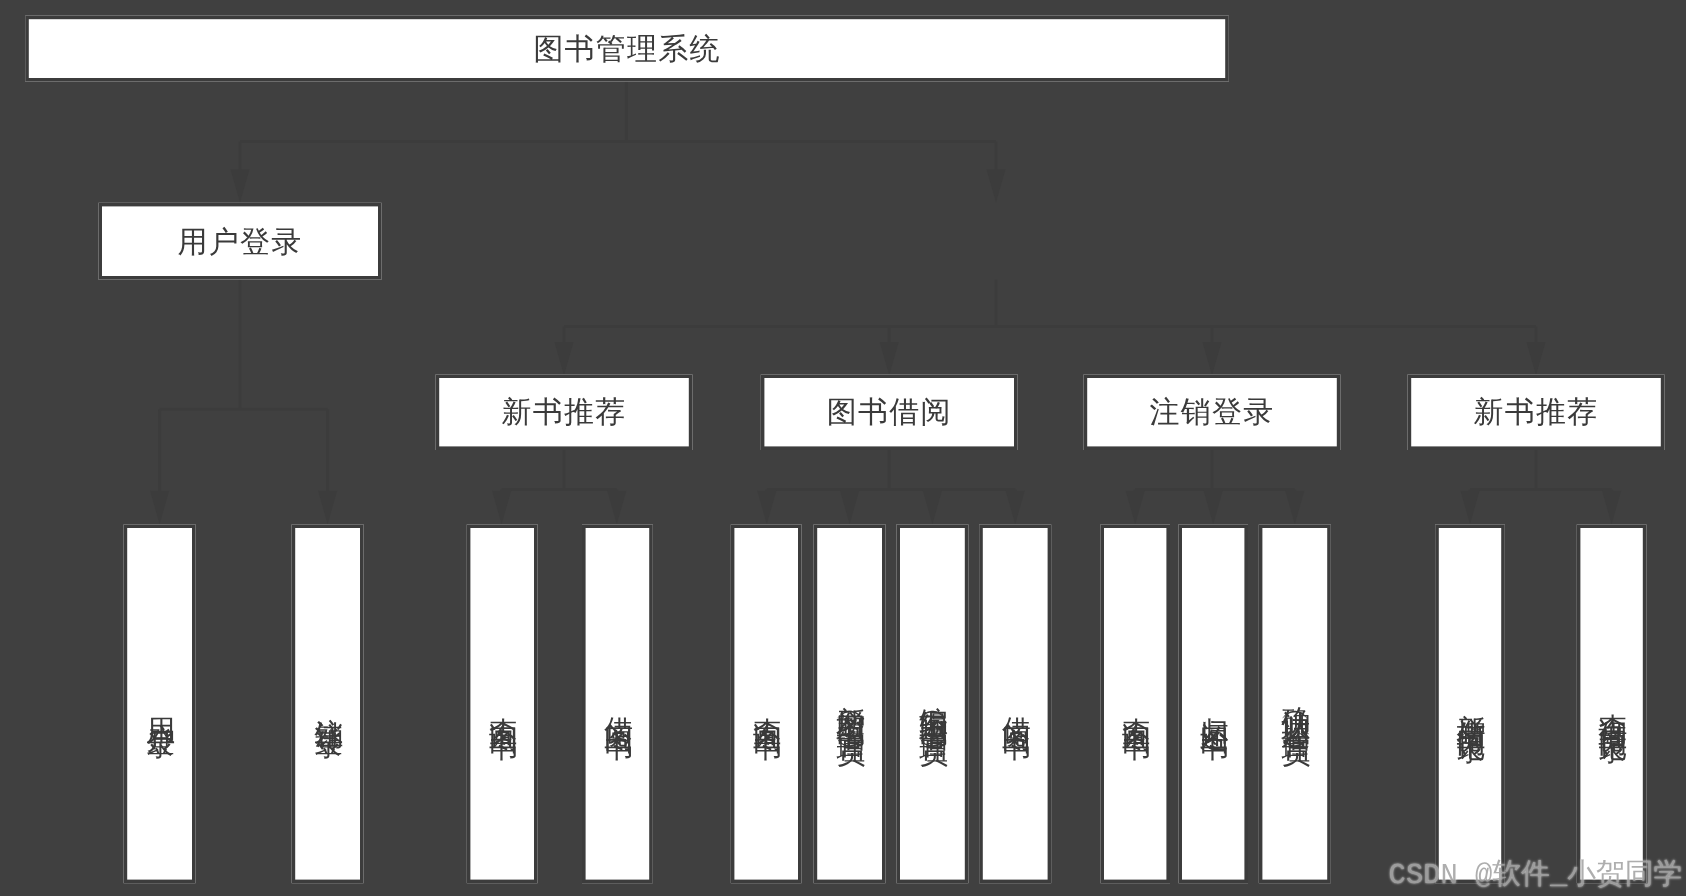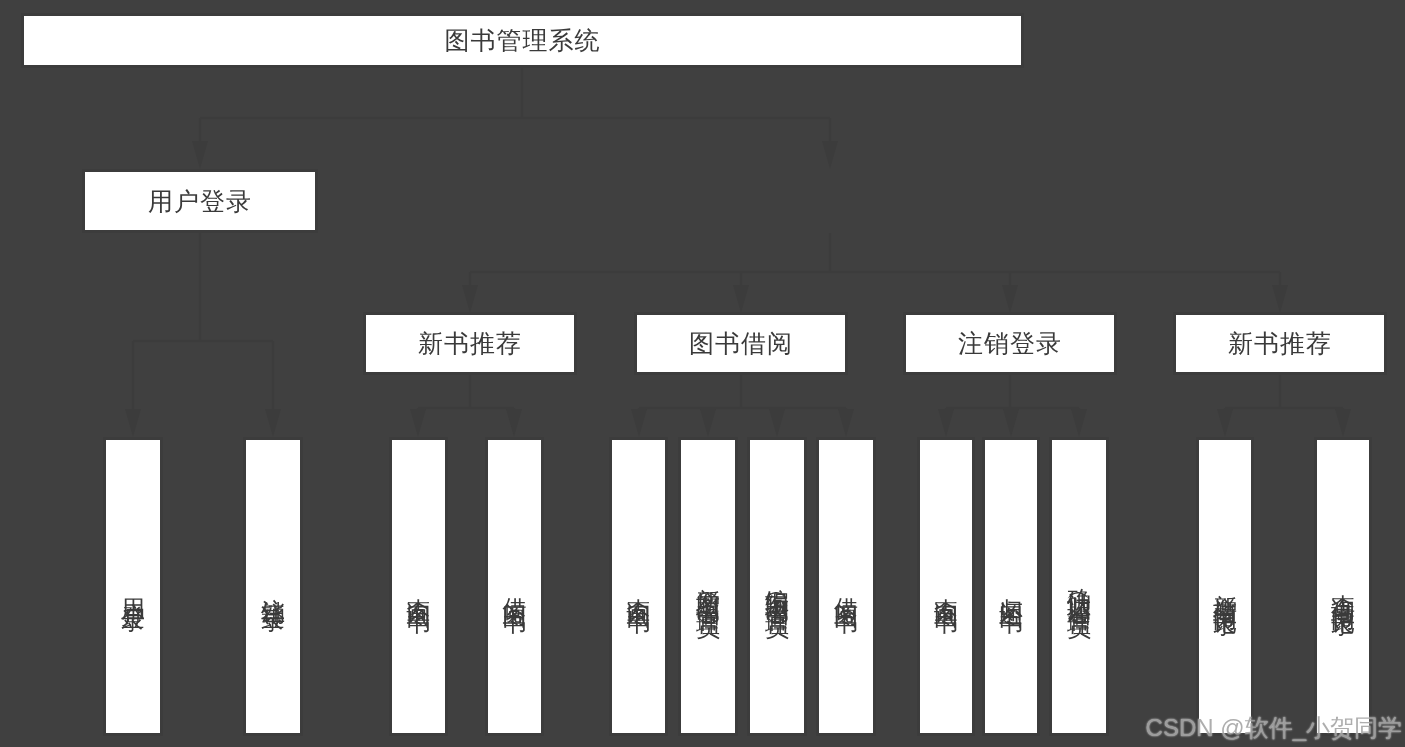--- a/index.html
+++ b/index.html
@@ -44,20 +44,21 @@
   #watermark {
     position: absolute;
     top: 712px;
     right: 3px;
     font-size: 24px;
     color: #a6a6a6;
     opacity: 0.9;
     z-index: 3;
     white-space: nowrap;
     text-shadow: 0 0 2px #ffffff;
+    font-family: Liberation Mono, monospace;
   }
 </style>
 </head>
 <body>
 
 <div id="canvas">
 
   <svg id="connectors" viewBox="0 0 1405 747" xmlns="http://www.w3.org/2000/svg">
     <g stroke="#3c3c3c" stroke-width="2.5" fill="none">
       <path d="M522 68 V118 M200 118 H830 M200 118 V155 M830 118 V155"></path>

